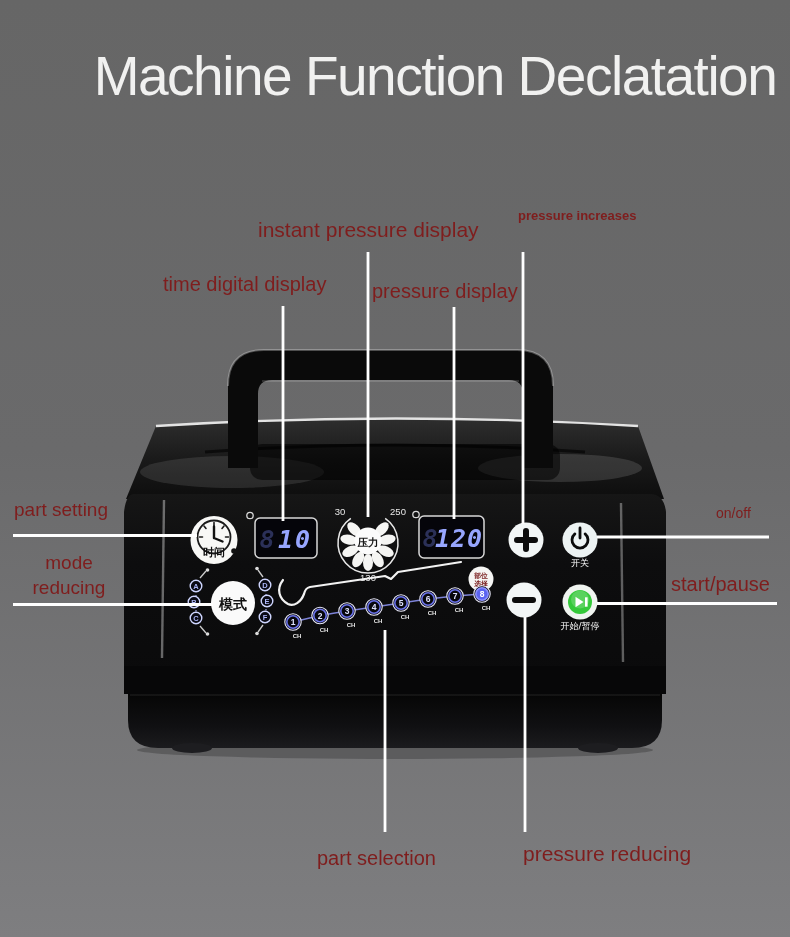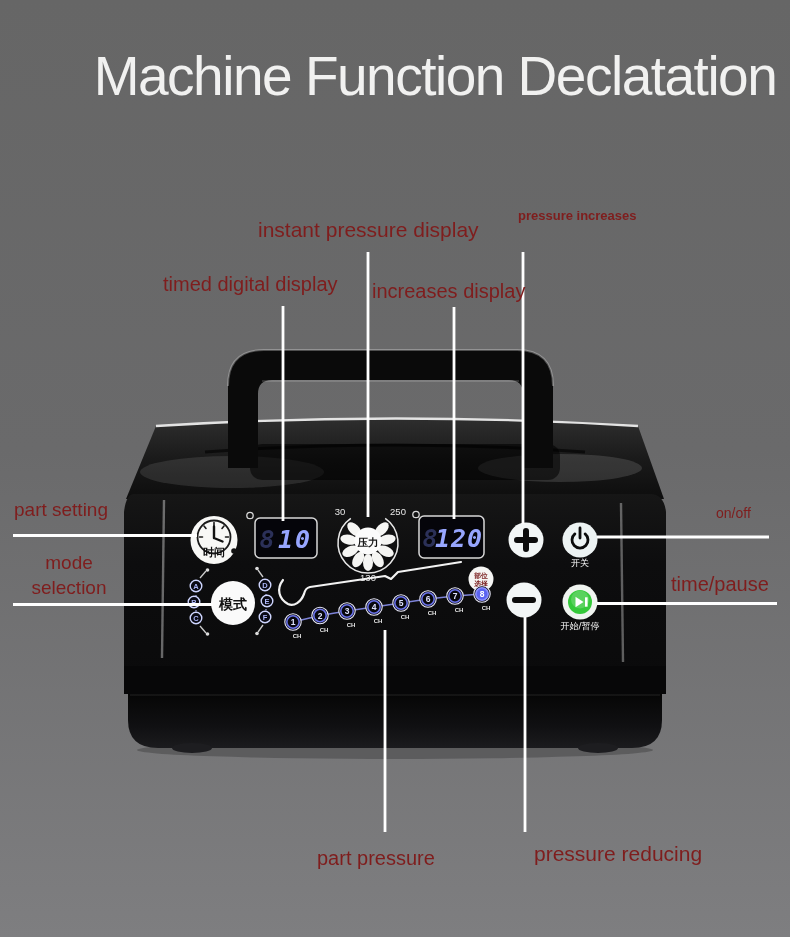--- a/index.html
+++ b/index.html
@@ -15,21 +15,21 @@
   .label{position:absolute;color:#7f1d1d;white-space:nowrap;font-size:20px;text-align:center;}
   .lbl-instant{left:258px;top:218px;font-size:21px;}
   .lbl-increase{left:518px;top:208px;font-size:13px;font-weight:600;}
   .lbl-timed{left:163px;top:273px;}
   .lbl-pdisp{left:372px;top:280px;}
   .lbl-time-setting{left:14px;top:499px;font-size:19px;}
   .lbl-mode{left:14px;top:551px;font-size:19px;white-space:normal;width:110px;line-height:1.3;}
   .lbl-onoff{left:716px;top:505px;font-size:14px;}
   .lbl-startpause{left:671px;top:573px;}
   .lbl-part{left:317px;top:847px;}
-  .lbl-reduce{left:534px;top:842px;font-size:21px;font-weight:500;}
+  .lbl-reduce{left:523px;top:842px;font-size:21px;font-weight:500;}
   svg.scene{position:absolute;left:0;top:0;}
   .cn{font-family:"DejaVu Sans",sans-serif;}
   .led{font-family:"DejaVu Sans Mono",monospace;font-weight:bold;font-style:italic;fill:var(--led,#97a6ff);}
   .led-dim{font-family:"DejaVu Sans Mono",monospace;font-weight:bold;font-style:italic;fill:var(--led_dim,#2b3058);}
   .ptr{stroke:#ffffff;stroke-width:2.8;}
 </style>
 </head>
 <body>
 
 <div class="title">Machine Function Declatation</div>
@@ -258,20 +258,20 @@
     <line class="ptr" x1="13" y1="604.5" x2="213" y2="604.5"></line>
     <line class="ptr" x1="597" y1="537" x2="769" y2="537"></line>
     <line class="ptr" x1="597" y1="603.5" x2="777" y2="603.5"></line>
     <line class="ptr" x1="385" y1="630" x2="385" y2="832"></line>
     <line class="ptr" x1="525" y1="617" x2="525" y2="832"></line>
   </g>
 </svg>
 
 <div class="label lbl-instant">instant pressure display</div>
 <div class="label lbl-increase">pressure increases</div>
-<div class="label lbl-timed">timed digital display</div>
-<div class="label lbl-pdisp">increases display</div>
+<div class="label lbl-timed">time digital display</div>
+<div class="label lbl-pdisp">pressure display</div>
 <div class="label lbl-time-setting">part setting</div>
-<div class="label lbl-mode">mode selection</div>
+<div class="label lbl-mode">mode reducing</div>
 <div class="label lbl-onoff">on/off</div>
-<div class="label lbl-startpause">time/pause</div>
-<div class="label lbl-part">part pressure</div>
+<div class="label lbl-startpause">start/pause</div>
+<div class="label lbl-part">part selection</div>
 <div class="label lbl-reduce">pressure reducing</div>
 
 </body></html>

